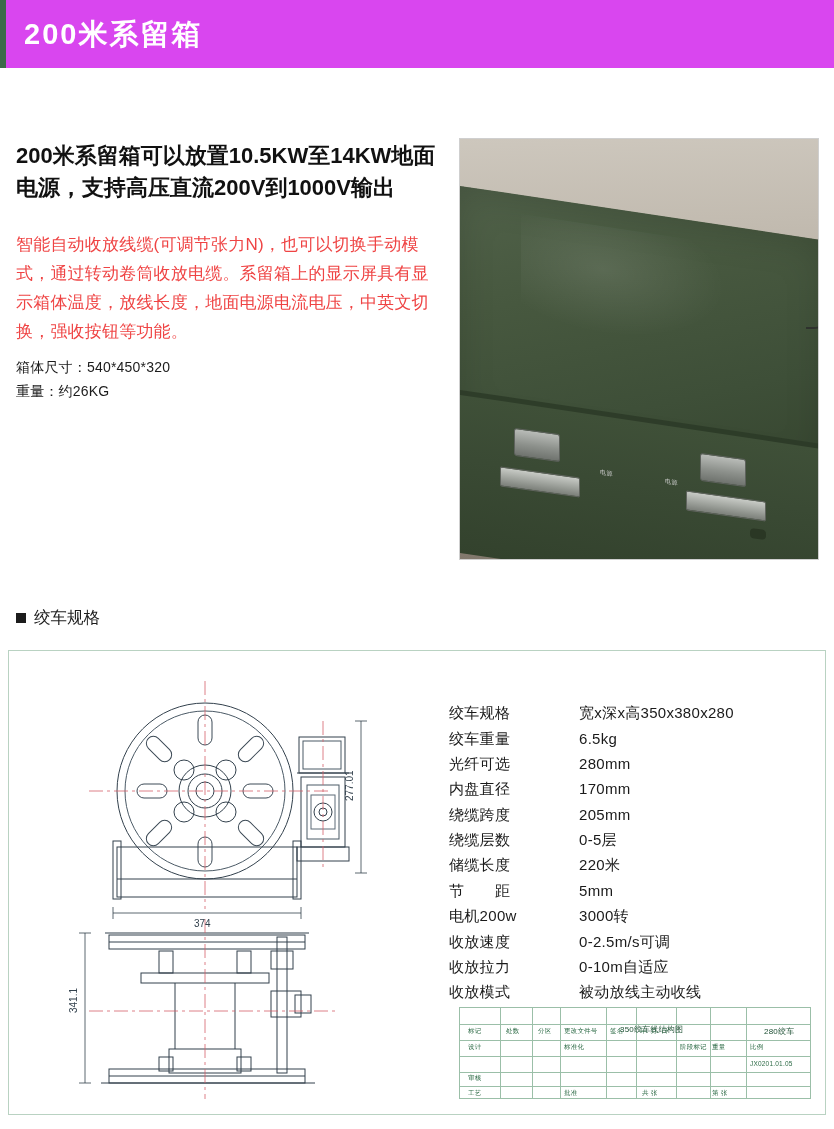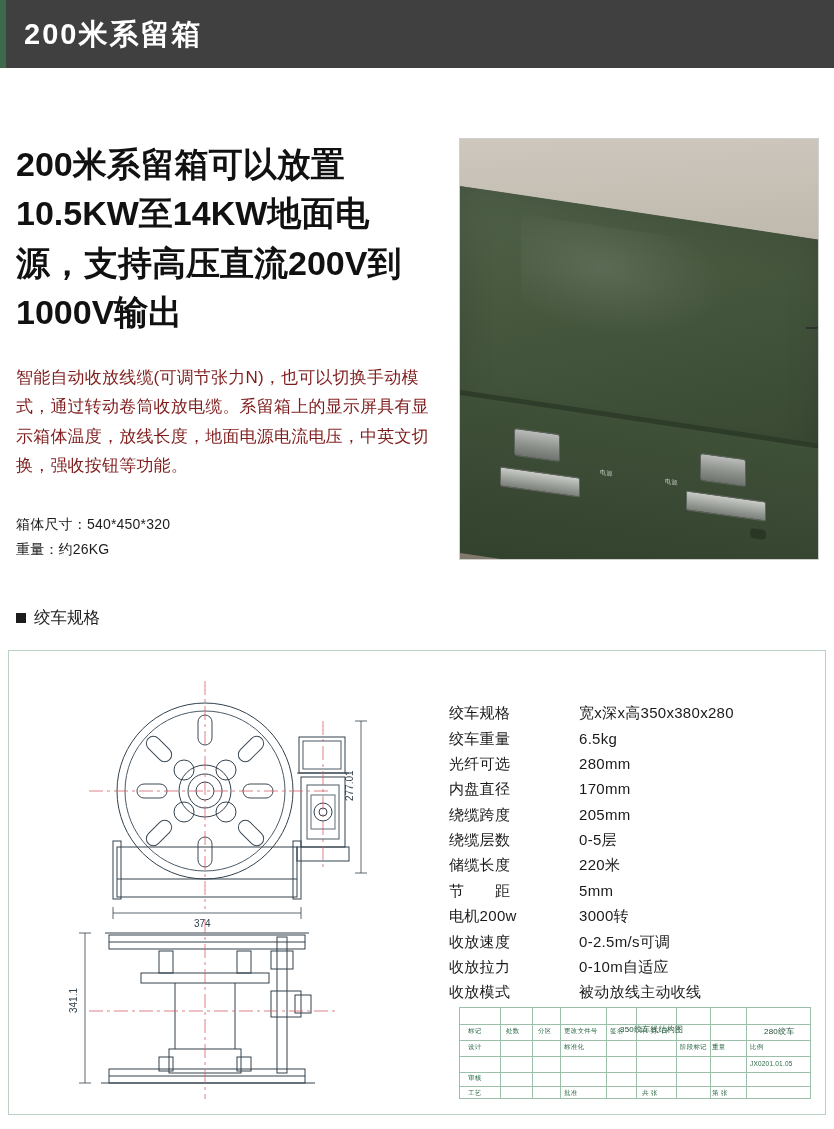--- a/index.html
+++ b/index.html
@@ -16,21 +16,21 @@
     position: relative;
   }
 
   
   .header {
     position: absolute;
     left: 0;
     top: 0;
     width: 834px;
     height: 68px;
-    background: #404040;
+    background: #d946ef;
     display: flex;
     align-items: center;
   }
   .header-accent {
     width: 6px;
     height: 68px;
     background: #3d6a4a;
   }
   .header-title {
     font-size: 29px;
@@ -51,33 +51,33 @@
   }
 
   .text-col {
     position: absolute;
     left: 16px;
     top: 72px;
     width: 420px;
   }
 
   .headline {
-    font-size: 34px;
+    font-size: 22px;
     font-weight: bold;
     line-height: 1.45;
     color: #111111;
     letter-spacing: 0px;
     margin: 0 0 26px 0;
   }
 
   .body-text {
     font-size: 17px;
     line-height: 1.72;
-    color: #7f1d1d;
-    margin: 0 0 32px 0;
+    color: #ef4444;
+    margin: 0 0 8px 0;
     letter-spacing: 0.2px;
   }
 
   .spec-line {
     font-size: 14px;
     line-height: 1.75;
     color: #1c1c1c;
     letter-spacing: 0.2px;
   }
 

